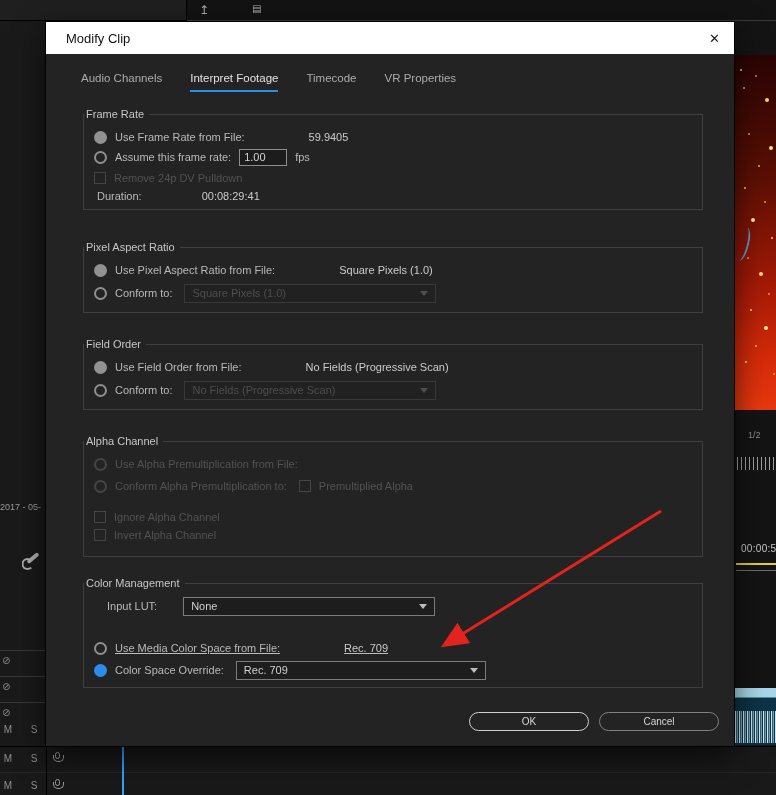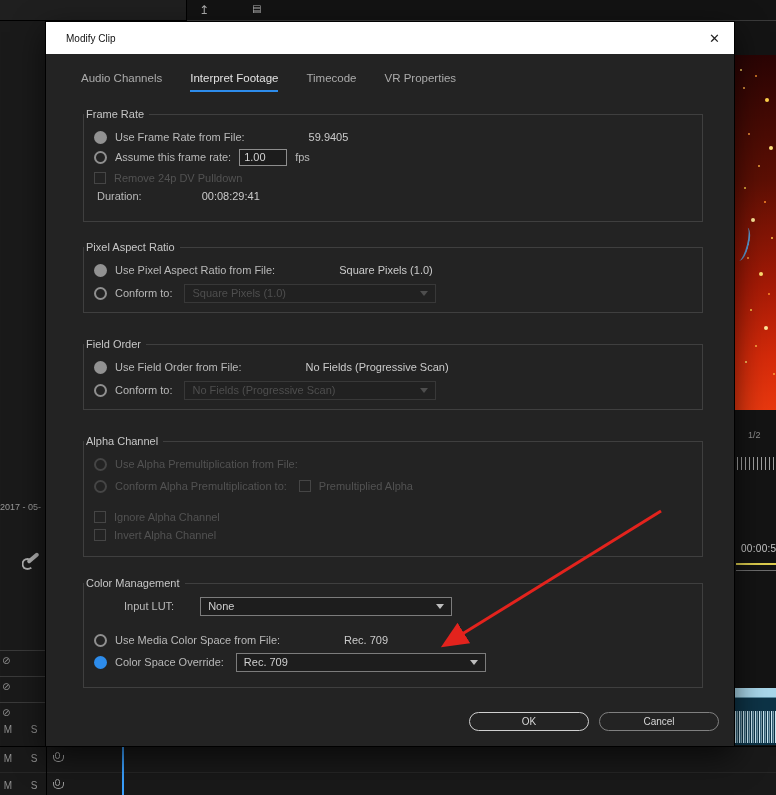--- a/index.html
+++ b/index.html
@@ -74,21 +74,21 @@
   .dialog {
     position:absolute; left:46px; top:22px; width:688px; height:724px;
     background:#232323; z-index:10;
     box-shadow:0 0 0 1px #000, 0 10px 30px rgba(0,0,0,.65);
     font-size:11px; color:#bdbdbd;
   }
   .titlebar {
     position:absolute; left:0; top:0; right:0; height:32px; background:#ffffff;
     display:flex; align-items:center; padding:0 14px 0 20px;
   }
-  .titlebar .title { color:#111; font-size:10px; }
+  .titlebar .title { color:#111; font-size:13px; }
   .titlebar .close { margin-left:auto; color:#222; font-size:13px; cursor:default; }
 
   .tabs { position:absolute; left:35px; top:50px; display:flex; gap:28px; font-size:11.5px; }
   .tab { color:#ababab; padding-bottom:6px; }
   .tab.active { color:#e2e2e2; border-bottom:2px solid #2d8ceb; }
 
   .section {
     position:absolute; left:37px; width:620px;
     border:1px solid #3f3f3f; padding:12px 10px 0 10px;
   }
@@ -127,21 +127,21 @@
   .dd-dis .chev { border-top-color:#4e4e4e; }
 
   .btn {
     position:absolute; top:690px; width:120px; height:19px; border-radius:10px;
     background:transparent; border:1px solid #808080; color:#d6d6d6; font-size:10px;
     display:flex; align-items:center; justify-content:center;
   }
   .btn.primary { left:423px; border-color:#d0d0d0; }
   .btn.secondary { left:553px; }
 
-  .sec-frame { top:92px; height:108px; }
+  .sec-frame { top:92px; height:96px; }
   .sec-par   { top:225px; height:66px; }
   .sec-field { top:322px; height:66px; }
   .sec-alpha { top:419px; height:116px; }
   .sec-color { top:561px; height:105px; }
 
   .arrow-wrap { position:absolute; left:430px; top:498px; width:250px; height:160px; z-index:40; pointer-events:none; }
 </style>
 </head>
 <body>
 
@@ -294,28 +294,28 @@
         <span class="lbl dis">Ignore Alpha Channel</span>
       </div>
       <div class="row short">
         <span class="checkbox cb-dis"></span>
         <span class="lbl dis">Invert Alpha Channel</span>
       </div>
     </div>
 
     <div class="section sec-color">
       <span class="legend">Color Management</span>
-      <div class="row" style="margin-left:30px;">
+      <div class="row" style="margin-left:13px;">
         <span class="lbl">Input LUT:</span>
         <div class="dropdown w252" style="margin-left:18px;">
           <span>None</span>
           <span class="chev"></span>
         </div>
       </div>
-      <div class="row" style="margin-top:14px;">
+      <div class="row" style="margin-top:22px;text-decoration:underline;">
         <span class="radio ring"></span>
         <span class="lbl">Use Media Color Space from File:</span>
         <span class="val">Rec. 709</span>
       </div>
       <div class="row" style="margin-top:2px;">
         <span class="radio filled-blue"></span>
         <span class="lbl">Color Space Override:</span>
         <div class="dropdown w250" style="margin-left:4px;">
           <span>Rec. 709</span>
           <span class="chev"></span>

